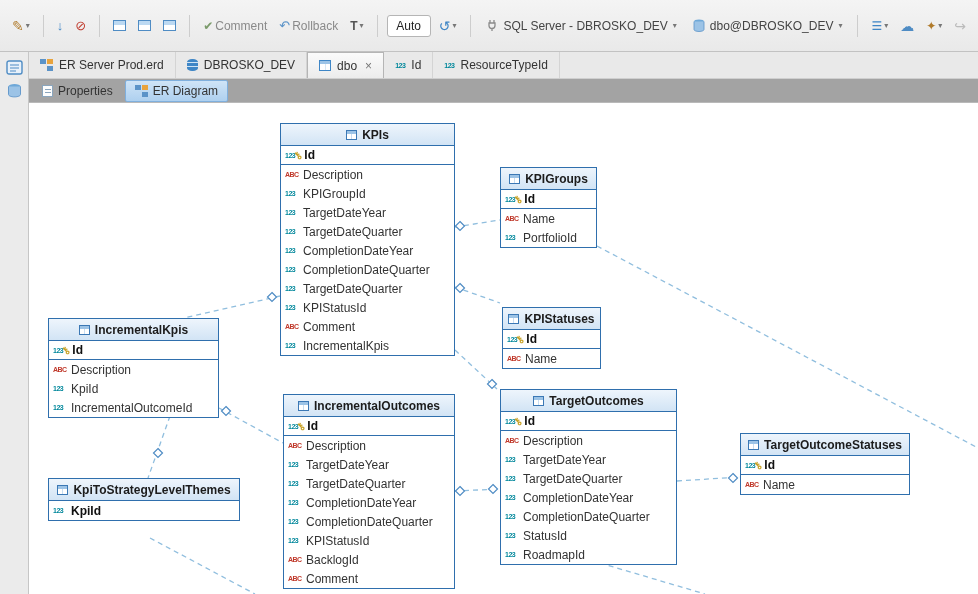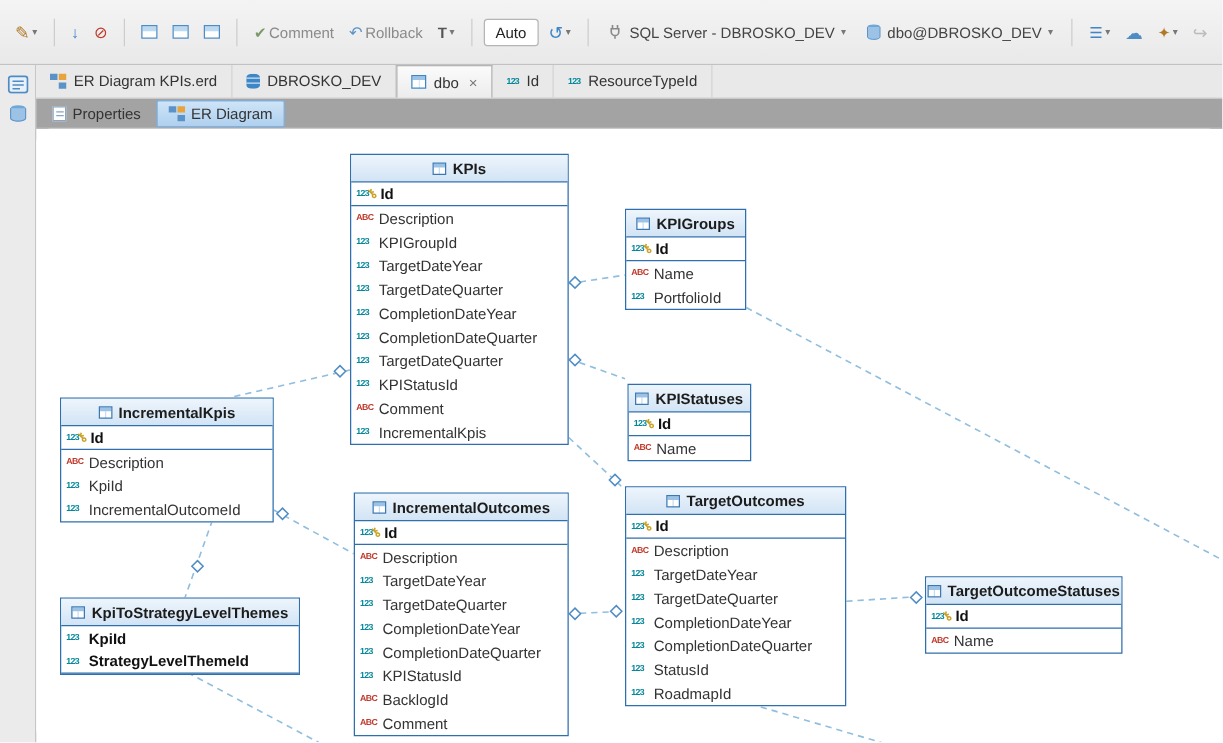--- a/index.html
+++ b/index.html
@@ -168,21 +168,21 @@
       <ellipse cx="8.5" cy="3.5" rx="6" ry="2.4" fill="#6fa8d8"></ellipse>
       <path d="M2.5 3.5v8c0 1.3 2.7 2.4 6 2.4s6-1.1 6-2.4v-8" fill="#9cc3e6" stroke="#5b93c8" stroke-width="0.9"></path>
     </svg>
   </div>
 
   <div class="right-col">
 
     <div class="tabbar">
       <div class="tab">
         <span class="ic ic-erd"></span>
-        <span>ER Diagram KPIs.erd</span>
+        <span>ER Server Prod.erd</span>
       </div>
       <div class="tab">
         <span class="ic ic-db"></span>
         <span>DBROSKO_DEV</span>
       </div>
       <div class="tab active">
         <span class="ic ic-schema"></span>
         <span>dbo</span>
         <span class="tab-close">×</span>
       </div>
@@ -340,24 +340,20 @@
         </div>
         <div class="ent" style="left: 19px; top: 375px; width: 192px;">
           <div class="ent-h">
             <span class="tbl-ic"></span>
             <span>KpiToStrategyLevelThemes</span>
           </div>
           <div class="ent-r pk">
             <span class="dt dt-num">123</span>
             <span class="cn">KpiId</span>
           </div>
-          <div class="ent-r pk pk-end">
-            <span class="dt dt-num">123</span>
-            <span class="cn">StrategyLevelThemeId</span>
-          </div>
         </div>
         <div class="ent" style="left: 254px; top: 291px; width: 172px;">
           <div class="ent-h">
             <span class="tbl-ic"></span>
             <span>IncrementalOutcomes</span>
           </div>
           <div class="ent-r pk pk-end">
             <span class="dt dt-num">123</span>
             <span class="key">⚷</span>
             <span class="cn">Id</span>
@@ -427,21 +423,21 @@
           </div>
           <div class="ent-r">
             <span class="dt dt-num">123</span>
             <span class="cn">StatusId</span>
           </div>
           <div class="ent-r">
             <span class="dt dt-num">123</span>
             <span class="cn">RoadmapId</span>
           </div>
         </div>
-        <div class="ent" style="left: 711px; top: 358px; width: 158px;">
+        <div class="ent" style="left: 711px; top: 330px; width: 170px;">
           <div class="ent-h">
             <span class="tbl-ic"></span>
             <span>TargetOutcomeStatuses</span>
           </div>
           <div class="ent-r pk pk-end">
             <span class="dt dt-num">123</span>
             <span class="key">⚷</span>
             <span class="cn">Id</span>
           </div>
           <div class="ent-r">

